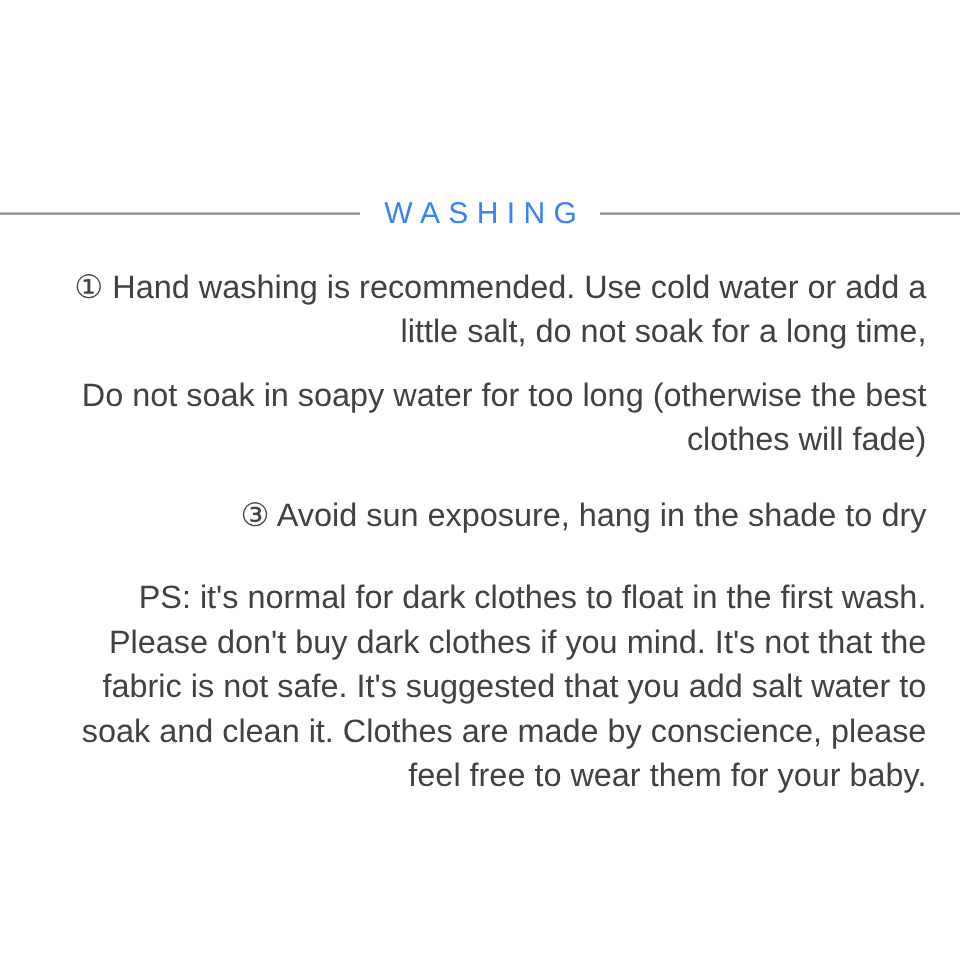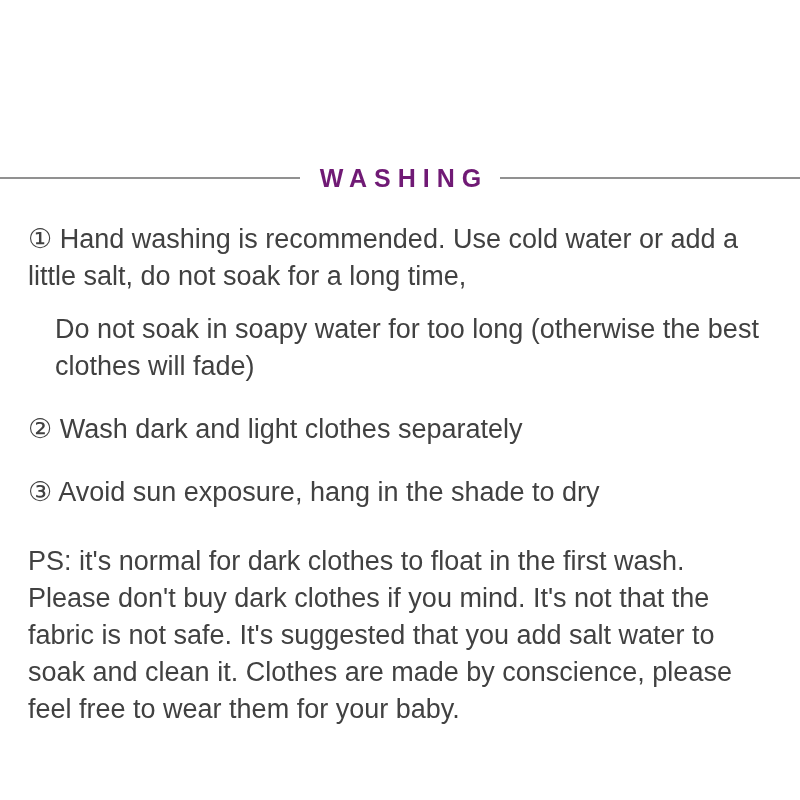--- a/index.html
+++ b/index.html
@@ -23,35 +23,36 @@
   }
   .header .line {
     flex: 1 1 auto;
     height: 2px;
     background: #919191;
   }
   .header .title {
     flex: 0 0 auto;
     margin: 0 12px 0 20px;
     font-size: 25px;
-    font-weight: 700;
+    font-weight: 400;
     letter-spacing: 7px;
-    color: #701a75;
+    color: #3b82f6;
     white-space: nowrap;
   }
   .content {
     margin-top: 31px;
     padding: 0 28px;
     font-size: 27px;
     line-height: 37px;
     color: #414141;
   }
   .content p {
     margin: 0;
     white-space: pre-line;
+    text-align: right;
   }
   .content p.para-1 { margin-bottom: 16px; }
   .content p.para-2 { margin-bottom: 26px; margin-left: 27px; }
   .content p.para-3 { margin-bottom: 26px; }
   .content p.para-4 { margin-bottom: 10px; }
   .content p.para-5 { margin-bottom: 0; margin-top: 32px; }
 </style>
 </head>
 <body>
 
@@ -61,21 +62,20 @@
     <span class="line"></span>
     <h1 class="title">WASHING</h1>
     <span class="line"></span>
   </div>
 
   <div class="content">
     <p class="para-1">① Hand washing is recommended. Use cold water or add a
 little salt, do not soak for a long time,</p>
     <p class="para-2">Do not soak in soapy water for too long (otherwise the best
 clothes will fade)</p>
-    <p class="para-3">② Wash dark and light clothes separately</p>
     <p class="para-4">③ Avoid sun exposure, hang in the shade to dry</p>
     <p class="para-5">PS: it's normal for dark clothes to float in the first wash.
 Please don't buy dark clothes if you mind. It's not that the
 fabric is not safe. It's suggested that you add salt water to
 soak and clean it. Clothes are made by conscience, please
 feel free to wear them for your baby.</p>
   </div>
 
 </div>
 

